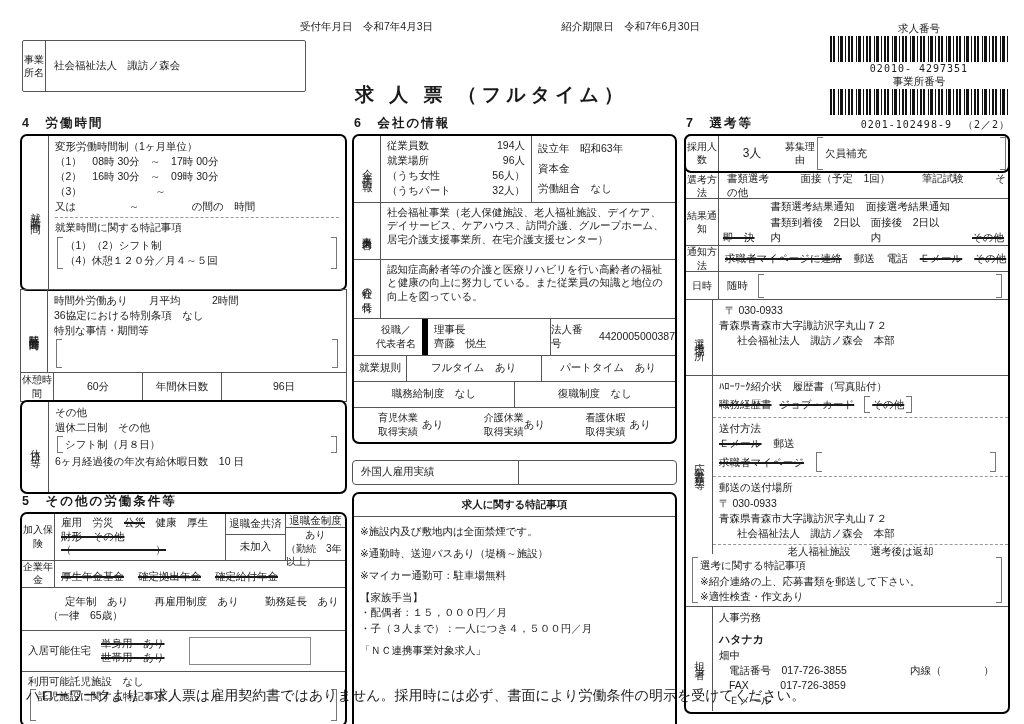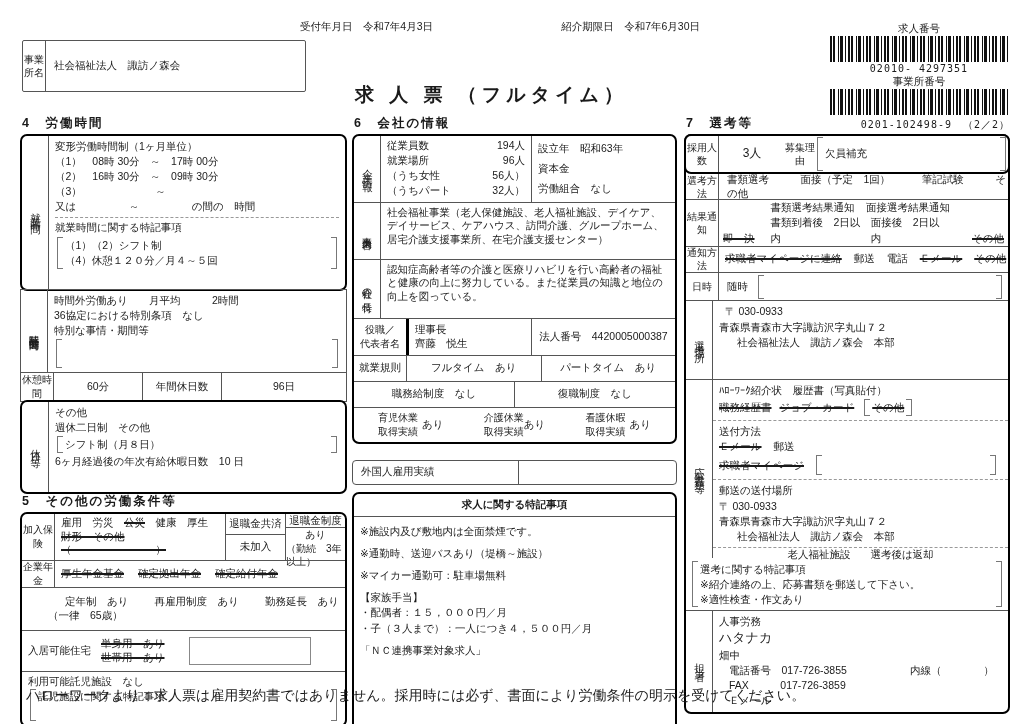--- a/index.html
+++ b/index.html
@@ -127,21 +127,21 @@
           <div class="col grow bl">
             <div class="center" style="height:20px;border-bottom:1px solid #555;">退職金制度</div>
             <div class="col center grow small">
               <div>あり</div>
               <div>（勤続　3年以上）</div>
             </div>
           </div>
         </div>
       </div>
 
-      <div class="row bt" style="height:26px;">
+      <div class="row bt" style="height:26px;align-items:flex-end;">
         <div class="wraplab small">企業年金</div>
         <div class="grow row pad" style="align-items:center;gap:14px;">
           <span class="strike">厚生年金基金</span>
           <span class="strike">確定拠出年金</span>
           <span class="strike">確定給付年金</span>
         </div>
       </div>
 
       <div class="col bt pad" style="height:36px;justify-content:center;">
         <div class="row" style="gap:26px;padding-left:20px;justify-content:flex-end;">
@@ -209,21 +209,21 @@
       </div>
 
       <div class="row bt" style="height:58px;">
         <div class="vlab">
             <span class="vt-tight small">会社の特長</span>
           </div>
         <div class="grow pad">認知症高齢者等の介護と医療リハビリを行い高齢者の福祉と健康の向上に努力している。また従業員の知識と地位の向上を図っている。</div>
       </div>
 
       <div class="row bt" style="height:36px;">
-        <div class="col small center" style="width:52px;border-right:3px solid #000000;">
+        <div class="col small center" style="width:52px;border-right:6px solid #000000;padding-left:16px;">
           <div>役職／</div>
           <div>代表者名</div>
         </div>
         <div class="col pad" style="width:110px;justify-content:center;">
           <div>理事長</div>
           <div>齊藤　悦生</div>
         </div>
         <div class="grow center bl"><span>法人番号</span>　<span>4420005000387</span></div>
       </div>
 
@@ -394,21 +394,21 @@
         <div>※紹介連絡の上、応募書類を郵送して下さい。</div>
         <div>※適性検査・作文あり</div>
       </div>
 
       <div class="row bt grow">
         <div class="vlab">
             <span class="vt">担当者</span>
           </div>
         <div class="grow col pad lh">
           <div>人事労務</div>
-          <div class="small" style="font-size:13px;">ハタナカ</div>
+          <div class="small" style="margin-top:6px;font-size:11px;font-weight:bold;">ハタナカ</div>
           <div>畑中</div>
           <div class="row" style="justify-content:space-between;padding:0 8px 0 10px;">
             <span><span>電話番号</span>　<span>017-726-3855</span></span>
             <span>内線（　　　　）</span>
           </div>
           <div style="padding-left:10px;"><span>FAX</span>　　　<span>017-726-3859</span></div>
           <div style="padding-left:10px;">Ｅメール</div>
         </div>
       </div>
     </div>

